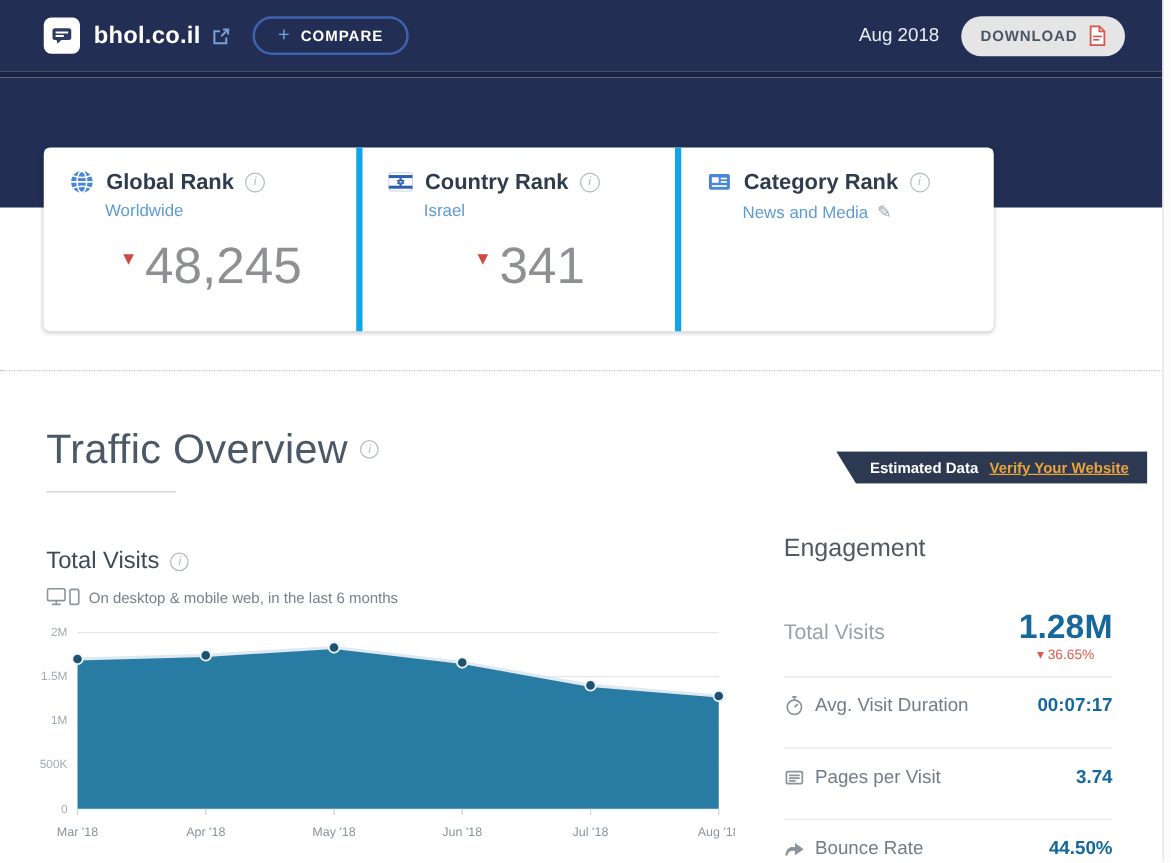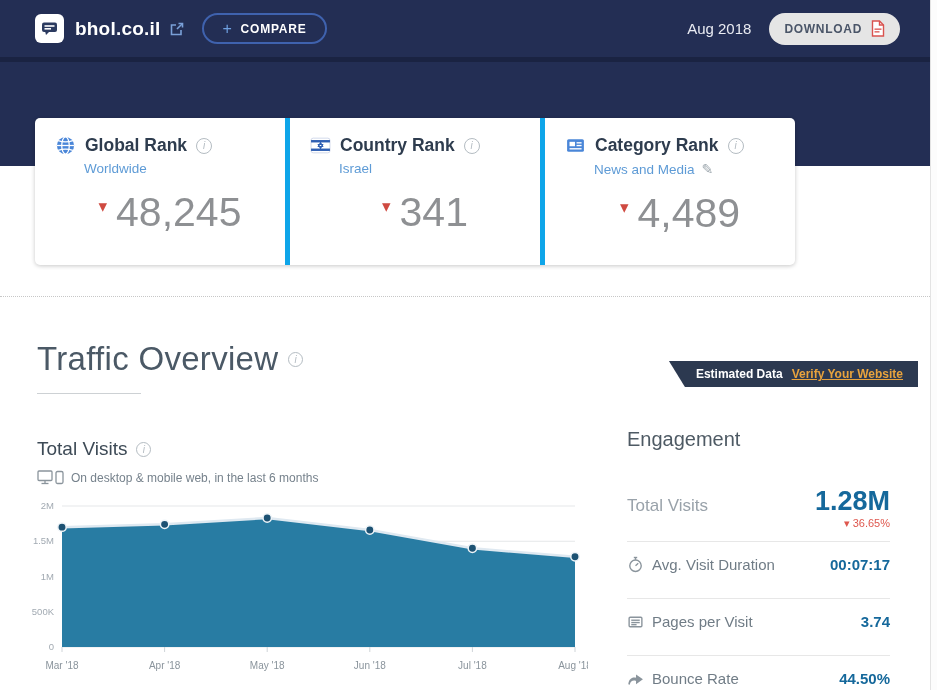--- a/index.html
+++ b/index.html
@@ -61,21 +61,21 @@
             font-size:12px; color:#76828c; }
 
   #chart { position:absolute; left:28px; top:496px; }
   #chart text { font-family:"Liberation Sans", sans-serif; }
 
   
   .engagement { position:absolute; left:627px; top:428px; width:263px; }
   .eng-title { font-size:20px; font-weight:400; color:#4e5a64; }
   .eng-total { margin-top:36px; display:flex; justify-content:space-between; align-items:flex-start; }
   .eng-total-label { font-size:17px; color:#99a2aa; padding-top:9px; }
-  .eng-total-right { text-align:right; }
+  .eng-total-right { text-align:center; }
   .eng-total-value { font-size:27px; font-weight:bold; color:#15689b; line-height:1.05; }
   .eng-change { font-size:11px; color:#df574e; margin-top:2px; }
   .eng-div { border-top:1px solid #e7e7e7; margin-top:11px; }
   .eng-row { display:flex; justify-content:space-between; align-items:center; padding:14px 0; }
   .eng-row-label { display:flex; align-items:center; gap:8px; font-size:15px; color:#707c86; }
   .eng-row-value { font-size:15px; font-weight:bold; color:#15689b; }
 </style>
 </head>
 <body>
 
@@ -166,23 +166,20 @@
           <rect x="11" y="6.8" width="4.8" height="1.3" fill="#fff"></rect>
           <rect x="11" y="9.4" width="4.8" height="1.3" fill="#fff"></rect>
           <rect x="4.3" y="12.5" width="11.5" height="1.3" fill="#fff"></rect>
         </svg>
         <span class="rank-title">Category Rank</span>
         <span class="info-badge">i</span>
       </div>
       <div class="rank-sub">
         <a href="#">News and Media</a>
         <span class="pencil">✎</span>
-      </div>
-      <div class="rank-value">
-        <span class="rank-tri">▾</span><span>4,489</span>
       </div>
     </article>
   </section>
 
   <div class="dotted-sep"></div>
 
   <div class="to-title-wrap">
     <h1 class="to-title">
       <span>Traffic Overview</span>
       <span class="info-badge">i</span>

